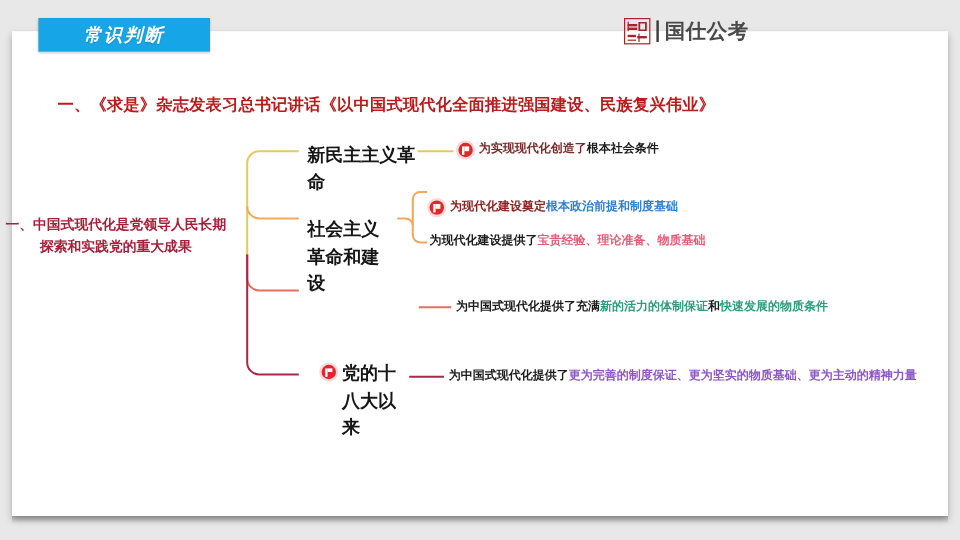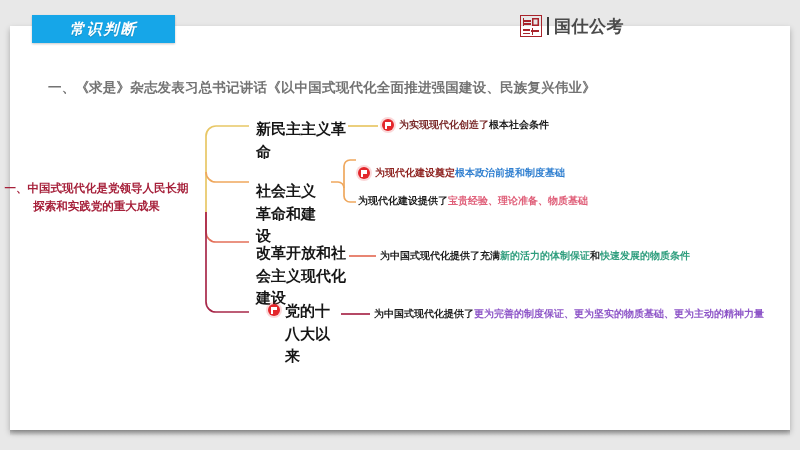--- a/index.html
+++ b/index.html
@@ -56,21 +56,21 @@
   .brand-mark i.h5{left:10px;top:14px;width:8.5px;height:1.5px;}
   .brand-div{width:2.5px;height:18px;background:#3a3a3a;}
   .brand-text{
     color:#4a4a4a;font-size:17px;font-weight:bold;letter-spacing:.5px;
     font-family:"DejaVu Sans",sans-serif;
   }
 
   
   .slide-title{
     position:absolute;left:48px;top:79px;
-    font-size:13.5px;font-weight:bold;color:#737373;
+    font-size:13.5px;font-weight:bold;color:#b91c1c;
     letter-spacing:.2px;white-space:nowrap;
     font-family:"DejaVu Sans",sans-serif;
   }
 
   
   .map{position:absolute;left:0;top:0;width:780px;height:404px;}
   .map svg{position:absolute;left:0;top:0;}
 
   .node{position:absolute;}
   .root-node{
@@ -195,21 +195,20 @@
         <span class="flag"></span>
         <span class="leaf-text">
           <span class="c-darkred">为现代化建设奠定</span><span class="c-blue">根本政治前提和制度基础</span>
         </span>
       </div>
     </div>
     <div class="node leaf-text" style="left:358px;top:194px;">
       <span class="c-black">为现代化建设提供了</span><span class="c-pink">宝贵经验、理论准备、物质基础</span>
     </div>
 
-    <div class="node branch-label" style="left:256px;top:242px;width:92px;">改革开放和社会主义现代化建设</div>
     <div class="node leaf-text" style="left:380px;top:249px;">
       <span class="c-black">为中国式现代化提供了充满</span><span class="c-green">新的活力的体制保证</span><span class="c-black">和</span><span class="c-green">快速发展的物质条件</span>
     </div>
 
     <div class="node" style="left:268px;top:300px;">
       <div class="row" style="align-items:flex-start;">
         <span class="flag" style="margin-top:4px;"></span>
         <span class="branch-label" style="display:inline-block;width:50px;">党的十八大以来</span>
       </div>
     </div>

